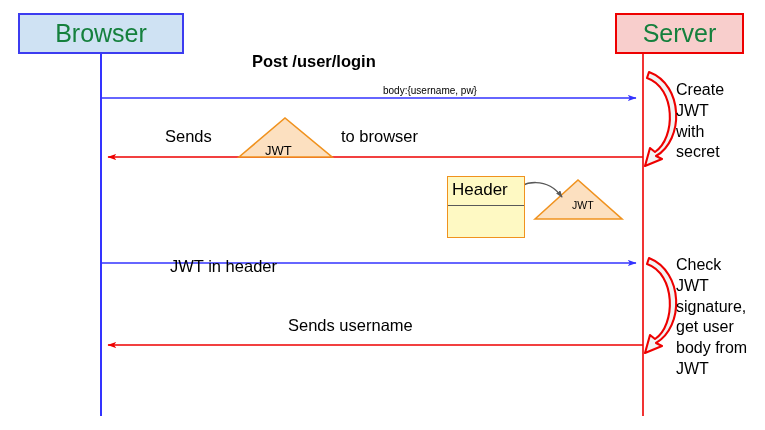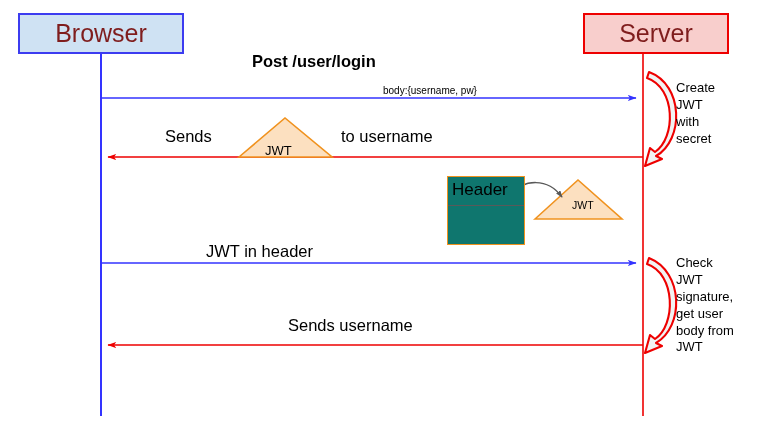--- a/index.html
+++ b/index.html
@@ -39,59 +39,59 @@
   }
   #browser-box {
     left: 18px;
     top: 13px;
     width: 166px;
     height: 41px;
     background: #cfe2f3;
     border: 2px solid #3c3cf0;
   }
   #server-box {
-    left: 583px;
+    left: 615px;
     top: 13px;
-    width: 146px;
+    width: 129px;
     height: 41px;
     background: #f8cecc;
     border: 2px solid #ee0000;
     text-align: right;
   }
   .node-label {
     font-size: 25px;
     line-height: 1;
-    color: #7f1d1d;
+    color: #15803d;
     white-space: nowrap;
   }
   .txt {
     position: absolute;
     white-space: pre;
     color: #000000;
     line-height: 1.18;
   }
   .msg-label {
     font-size: 16.5px;
   }
   .msg-label-small {
     font-size: 10px;
     text-align: center;
   }
   .side-note {
-    font-size: 13px;
+    font-size: 16px;
     line-height: 1.30;
   }
   .header-box {
     position: absolute;
     left: 447px;
     top: 176px;
     width: 78px;
-    height: 69px;
+    height: 62px;
     box-sizing: border-box;
-    background: #0f766e;
+    background: #fef9c3;
     border: 1.6px solid #f0921e;
   }
   .header-box .hdr-text {
     position: absolute;
     left: 4px;
     top: 3px;
     font-size: 17px;
     color: #000;
     white-space: nowrap;
   }
@@ -175,24 +175,24 @@
   <div class="node-box" id="server-box">
     <span class="node-label">Server</span>
   </div>
 
   <div class="txt msg-label" style="left:252px; top:52px;font-weight:bold;">Post /user/login</div>
 
   <div class="txt msg-label-small" style="left:383px; top:85px;">body:{username, pw}</div>
 
   <div class="txt msg-label" style="left:165px; top:127px;">Sends</div>
 
-  <div class="txt msg-label" style="left:341px; top:127px;">to username</div>
-
-
-  <div class="txt msg-label" style="left:170px; top:242px;margin-left:36px;">JWT in header</div>
+  <div class="txt msg-label" style="left:341px; top:127px;">to browser</div>
+
+
+  <div class="txt msg-label" style="left:170px; top:257px;">JWT in header</div>
 
   <div class="txt msg-label" style="left:288px; top:316px;">Sends username</div>
 
   <div class="tri-label" id="jwt-label-1">JWT</div>
 
   <div class="tri-label" id="jwt-label-2">JWT</div>
 
   <div class="header-box">
     <span class="hdr-text">Header</span>
     <span class="hdr-divider"></span>

